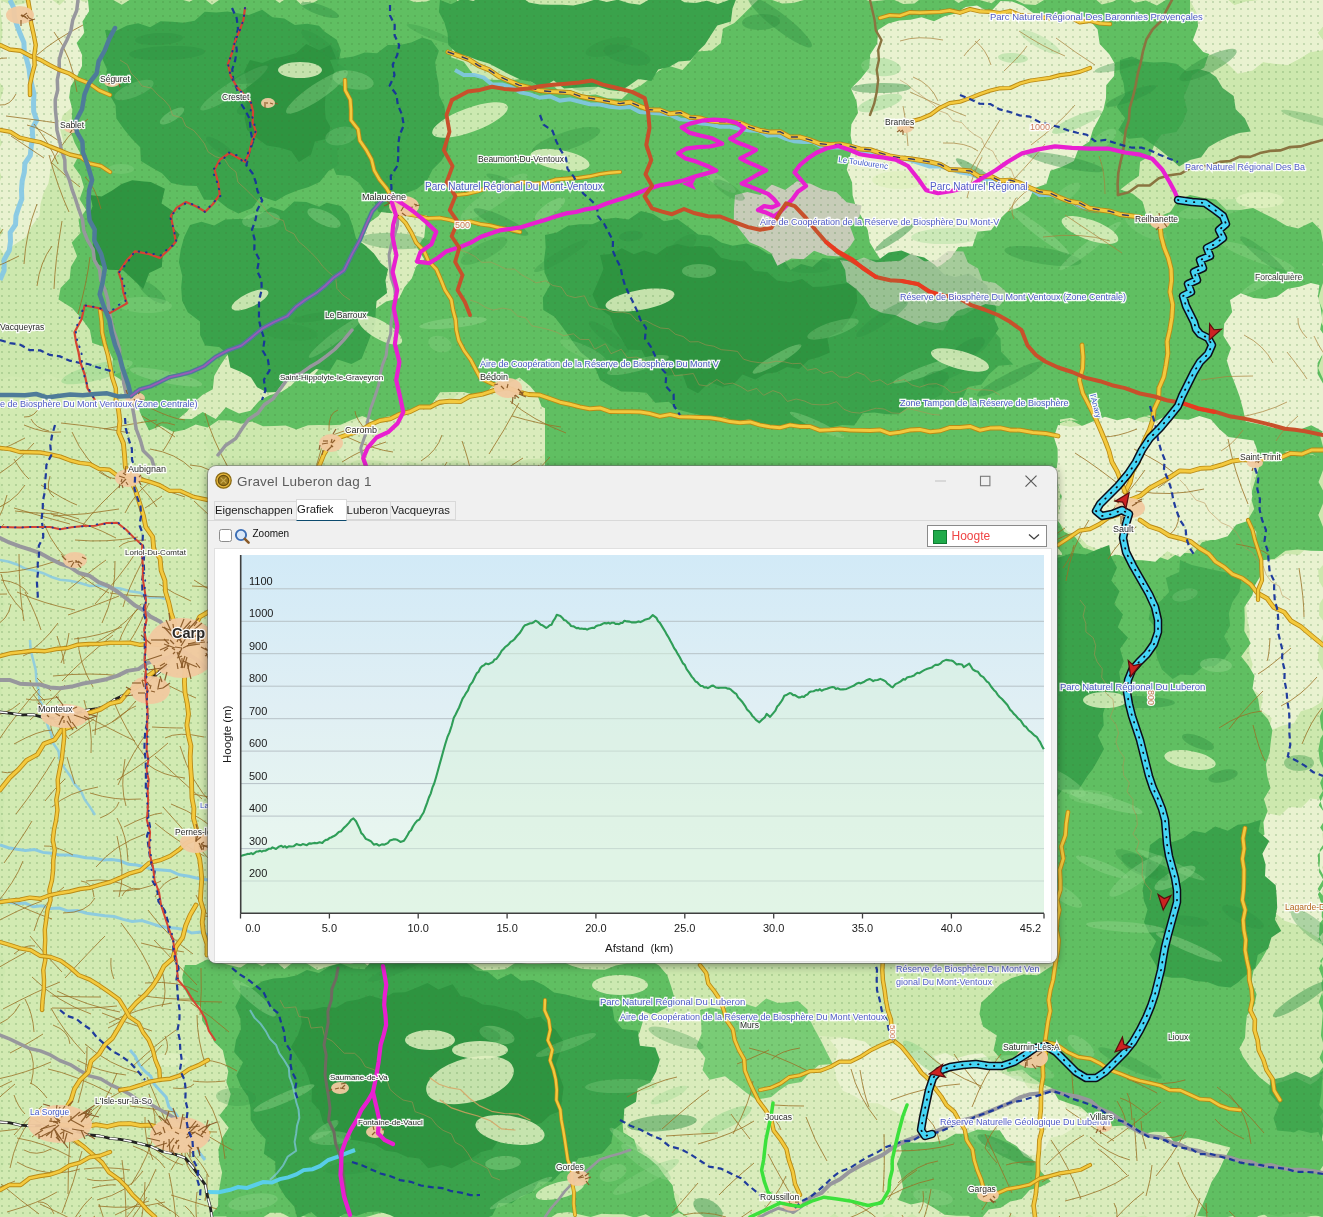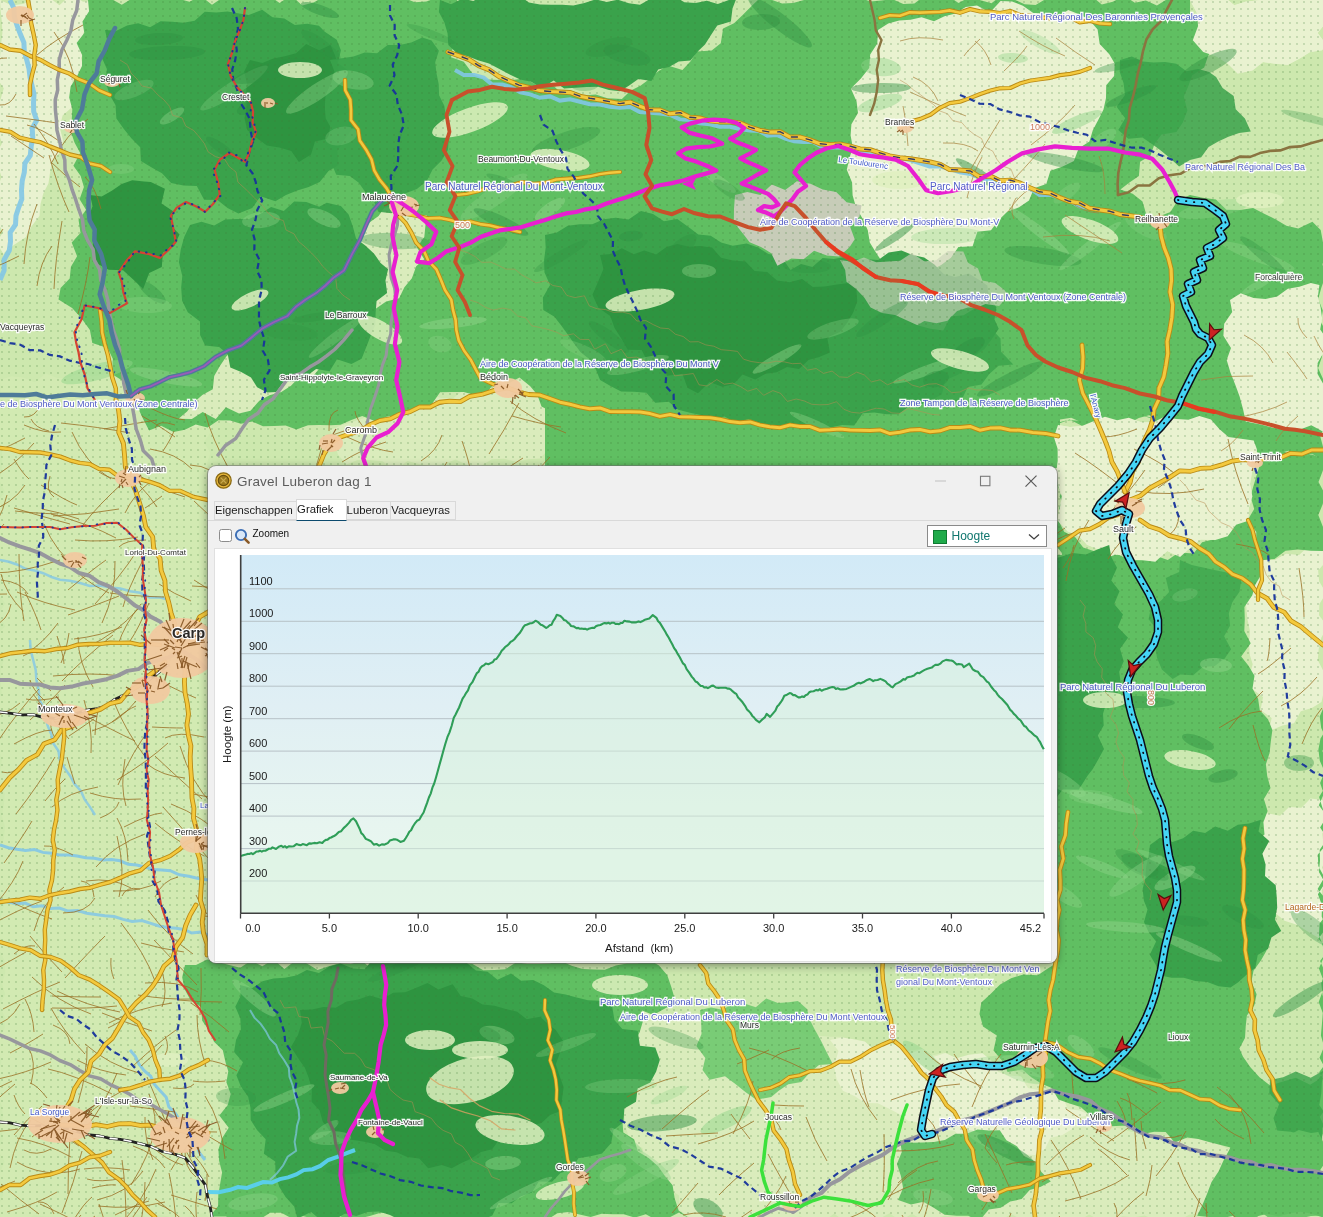--- a/index.html
+++ b/index.html
@@ -12,21 +12,21 @@
 #tabs{position:absolute;left:0;top:33px;width:100%;height:22px;}
 .tab{position:absolute;top:2.5px;height:17px;background:#f0f0f0;border:1px solid #d9d9d9;
  font-size:11.3px;color:#1a1a1a;line-height:17px;white-space:nowrap;overflow:hidden;}
 .tab.active{top:0;height:20px;background:#ffffff;border-bottom:1px solid #0c4a6e;line-height:19px;z-index:2;}
 #tabs::after{content:"";position:absolute;left:0;right:0;bottom:0;border-bottom:1px solid #d9d9d9;z-index:1;}
 #toolbar{position:absolute;left:0;top:58px;width:100%;height:26px;}
 #cbx{position:absolute;left:11px;top:5px;width:11px;height:11px;background:#fff;border:1px solid #8c8c8c;border-radius:2.5px;}
 #zoomlbl{position:absolute;left:44.5px;top:4.5px;font-size:10px;color:#111;}
 #dropdown{position:absolute;left:718.5px;top:1.5px;width:118px;height:20px;background:#fff;border:1px solid #8a8a8a;}
 #swatch{position:absolute;left:5px;top:3.5px;width:12px;height:12px;background:#1faa4a;border:1px solid #0f7a32;}
-#ddtext{position:absolute;left:24px;top:2.5px;font-size:12px;color:#0f766e;}
+#ddtext{position:absolute;left:24px;top:2.5px;font-size:12px;color:#ef4444;}
 #chartpanel{position:absolute;left:6px;top:82.5px;width:836px;height:412px;background:#ffffff;border:1px solid #e0e0e0;}
 </style></head>
 <body>
 <div id="wrap">
 <svg id="map" width="1323" height="1217" viewBox="0 0 1323 1217">
 <defs>
 <pattern id="dots" width="7" height="7" patternUnits="userSpaceOnUse">
  <rect width="7" height="7" fill="none"></rect>
  <circle cx="2" cy="2" r="0.9" fill="#3e7a35" opacity="0.55"></circle>
 </pattern>

